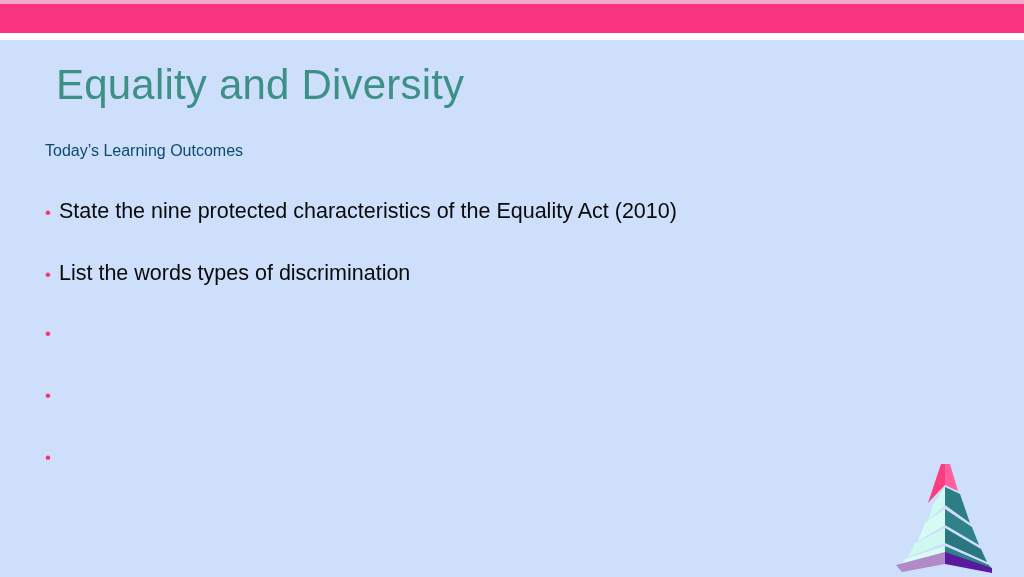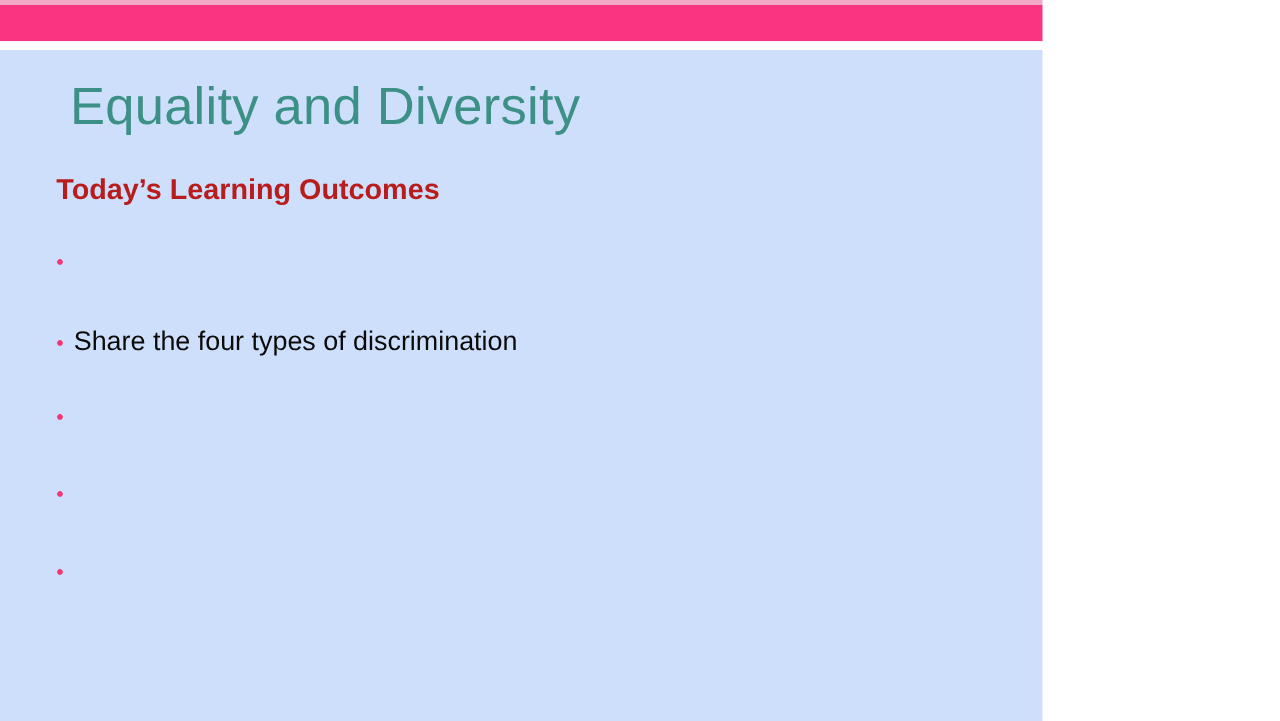--- a/index.html
+++ b/index.html
@@ -8,21 +8,21 @@
   }
   body {
     width: 1024px;
     height: 577px;
     overflow: hidden;
     font-family: "Liberation Sans", sans-serif;
     background: #ffffff;
   }
   .slide {
     position: relative;
-    width: 834px;
+    width: 1024px;
     height: 577px;
     background: #ffffff;
     overflow: hidden;
   }
   
   .top-strip {
     position: absolute;
     left: 0; top: 0;
     width: 1024px;
     height: 4px;
@@ -60,24 +60,24 @@
     font-weight: 400;
     color: #3d9086;
     letter-spacing: 0.2px;
     white-space: nowrap;
   }
   
   .outcomes-heading {
     position: absolute;
     left: 45px;
     top: 97px;
-    font-size: 23px;
+    font-size: 16px;
     line-height: 28px;
-    font-weight: bold;
-    color: #b91c1c;
+    font-weight: normal;
+    color: #0c4a6e;
     white-space: nowrap;
   }
   
   .bullets {
     position: absolute;
     left: 45px;
     top: 158px;
     width: 950px;
   }
   .bullet-row {
@@ -124,25 +124,26 @@
   <div class="canvas">
 
     <div class="slide-title">Equality and Diversity</div>
 
     <div class="outcomes-heading">Today’s Learning Outcomes</div>
 
     <div class="bullets">
 
       <div class="bullet-row">
         <span class="bullet-dot">•</span>
+        <span class="bullet-text">State the nine protected characteristics of the Equality Act (2010)</span>
       </div>
 
       <div class="bullet-row">
         <span class="bullet-dot">•</span>
-        <span class="bullet-text">Share the four types of discrimination</span>
+        <span class="bullet-text">List the words types of discrimination</span>
       </div>
 
       <div class="bullet-row">
         <span class="bullet-dot">•</span>
       </div>
 
       <div class="bullet-row">
         <span class="bullet-dot">•</span>
       </div>
 

